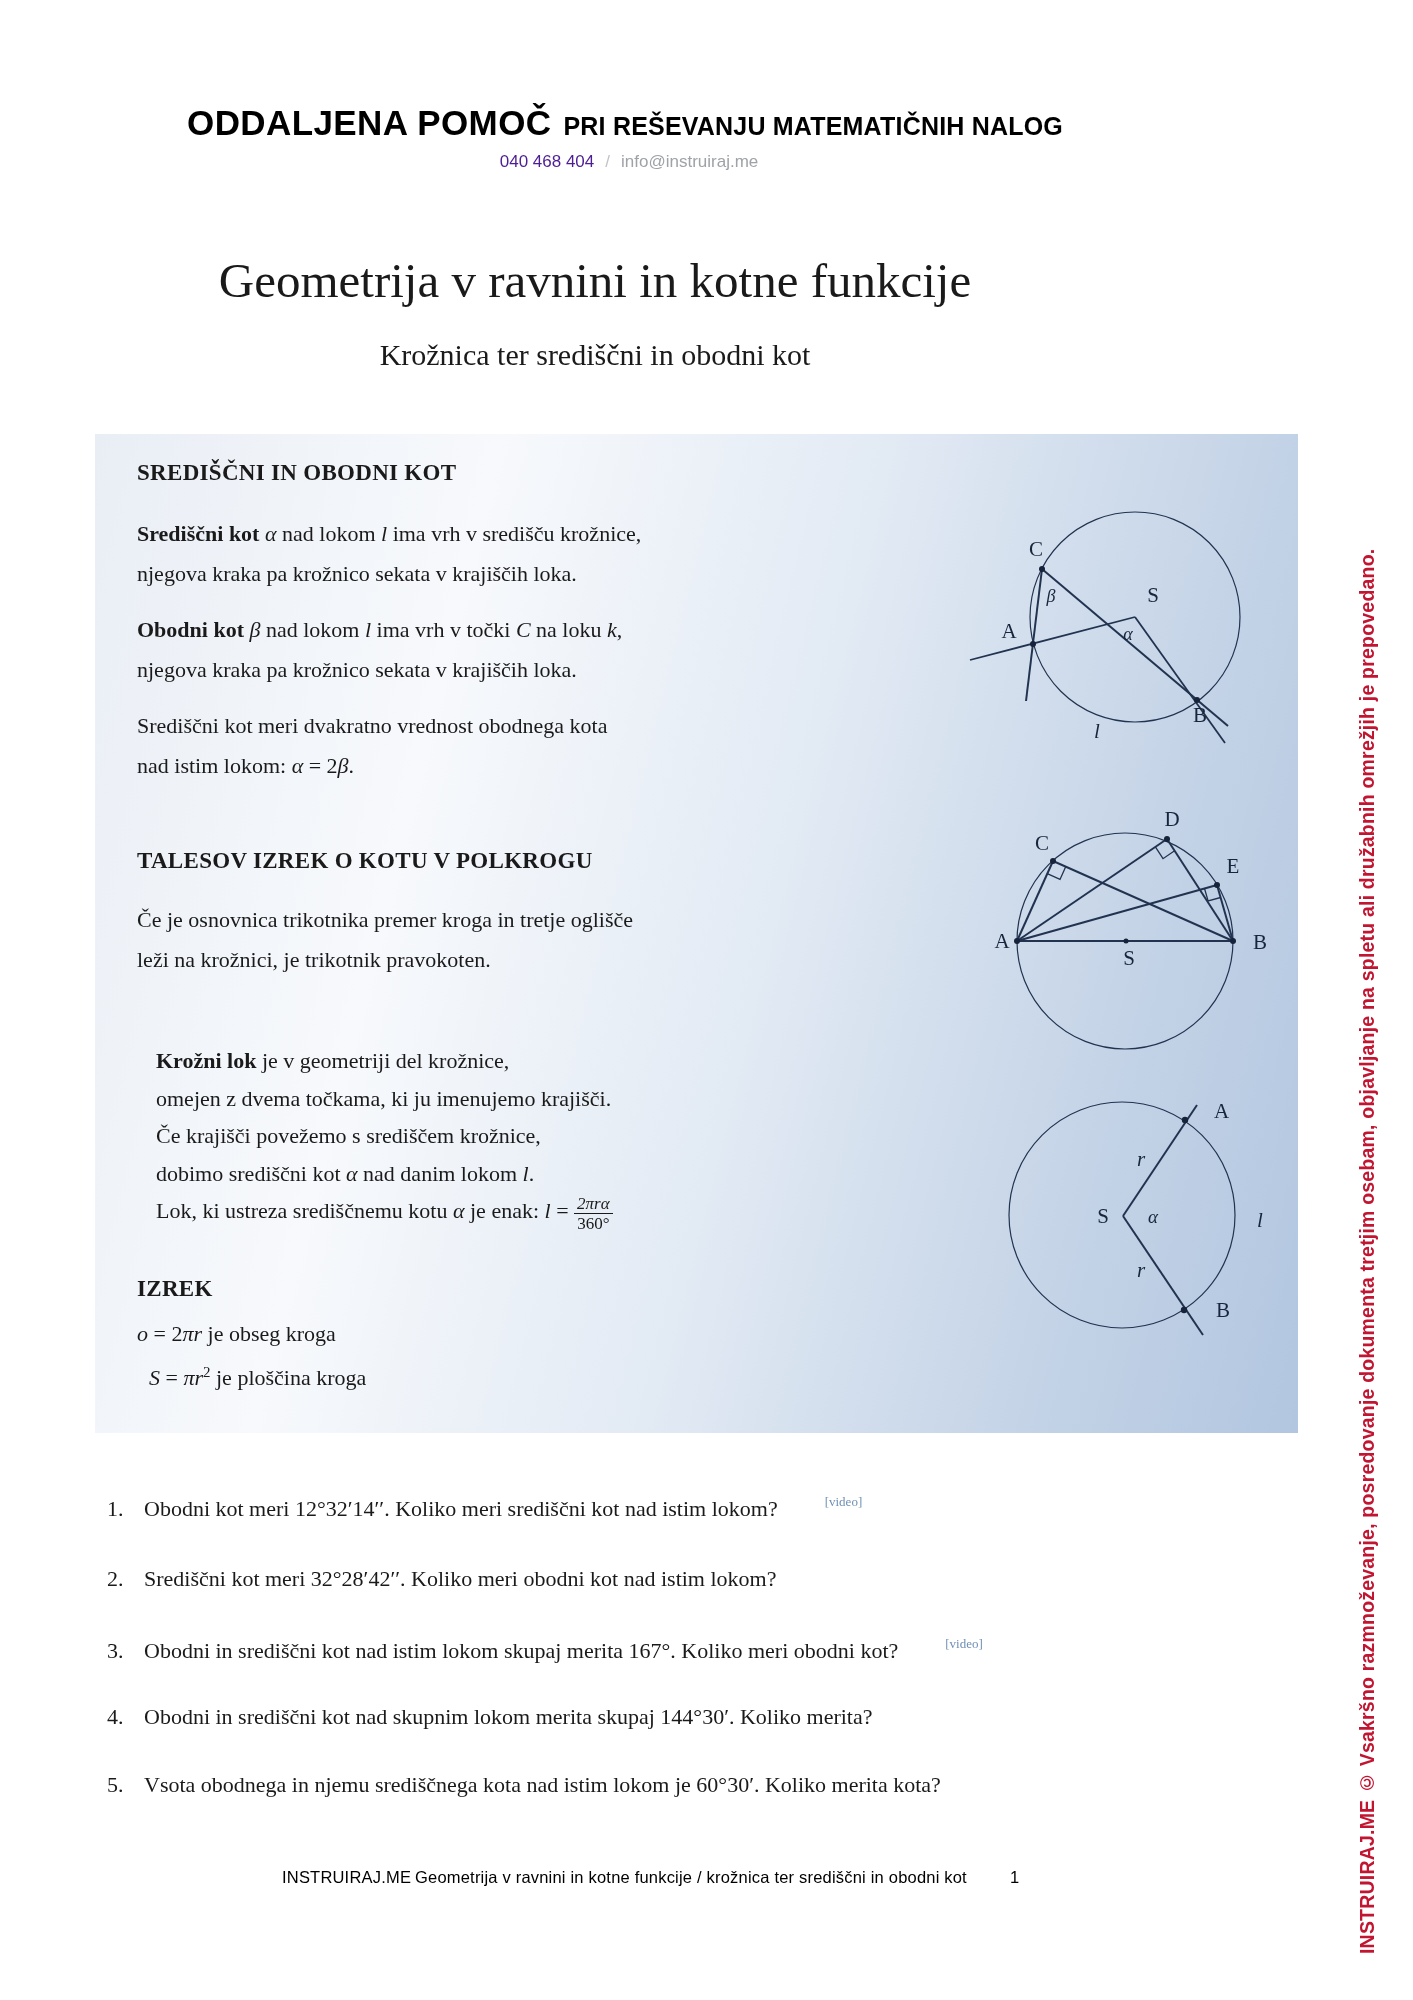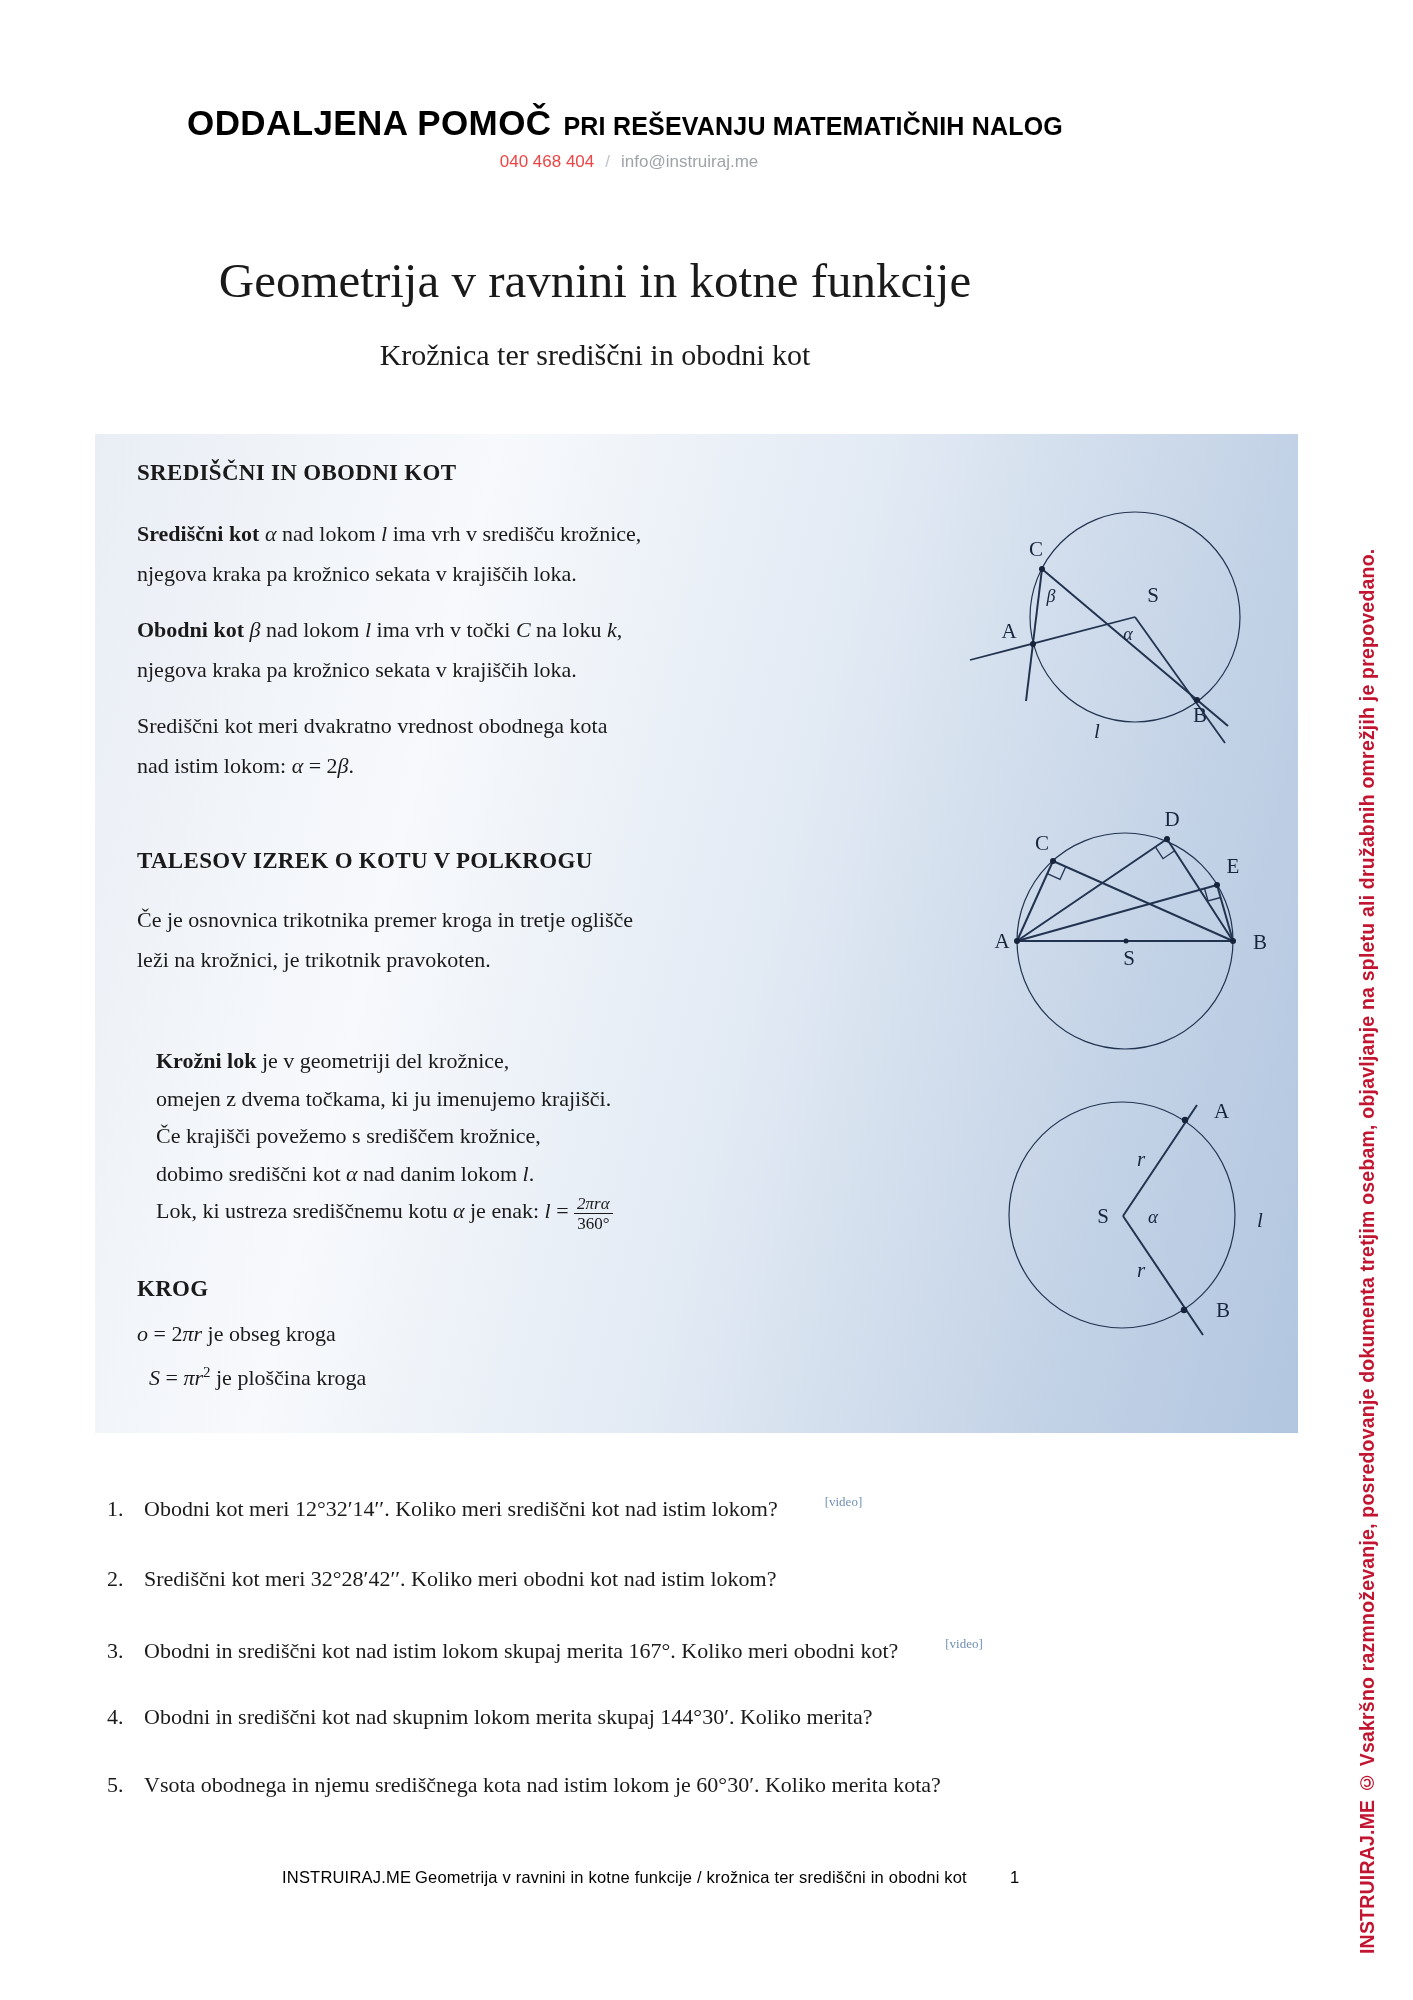--- a/index.html
+++ b/index.html
@@ -8,21 +8,21 @@
     background:#ffffff; overflow:hidden;
     font-family:"Liberation Serif", serif; color:#1a1a1a;
   }
   
   .hdr { position:absolute; top:103px; left:0; width:1250px; text-align:center;
          font-family:"Liberation Sans", sans-serif; }
   .brand { color:#000000; font-size:35px; font-weight:700; letter-spacing:0.4px; }
   .tagline { color:#000000; font-size:25px; font-weight:700; letter-spacing:0.2px; margin-left:12px; }
   .contact { position:absolute; top:152px; left:0; width:1250px; text-align:center;
              font-family:"Liberation Sans", sans-serif; font-size:17px; color:#9fa3a7; }
-  .phone { color:#ef4444;margin-left:8px; }
+  .phone { color:#4c1d95;margin-left:8px; }
   .sep { margin:0 11px; color:#c0c3c6; }
   
   .title { position:absolute; top:252px; left:0; width:1190px; text-align:center;
            font-size:49px; font-weight:400; white-space:nowrap; }
   .subtitle { position:absolute; top:338px; left:0; width:1190px; text-align:center;
               font-size:30px; }
   
   .box { position:absolute; left:95px; top:434px; width:1203px; height:999px;
          background:linear-gradient(104deg,#e9eef5 0%, #f7f9fc 28%, #e2eaf4 55%, #c5d4e7 80%, #b2c6e0 100%); }
   .bh { position:absolute; left:42px; margin:0; font-size:23px; font-weight:700;
@@ -74,21 +74,21 @@
     <h3 class="bh" style="top:26px;">SREDIŠČNI IN OBODNI KOT</h3>
     <p class="bp" style="top:80px;"><span class="rt-b">Središčni kot</span><span class="rt-n"> </span><span class="rt-i">α</span><span class="rt-n"> nad lokom </span><span class="rt-i">l</span><span class="rt-n"> ima vrh v središču krožnice,</span><br><span class="rt-n">njegova kraka pa krožnico sekata v krajiščih loka.</span></p>
     <p class="bp" style="top:176px;"><span class="rt-b">Obodni kot</span><span class="rt-n"> </span><span class="rt-i">β</span><span class="rt-n"> nad lokom </span><span class="rt-i">l</span><span class="rt-n"> ima vrh v točki </span><span class="rt-i">C</span><span class="rt-n"> na loku </span><span class="rt-i">k</span><span class="rt-n">,</span><br><span class="rt-n">njegova kraka pa krožnico sekata v krajiščih loka.</span></p>
     <p class="bp" style="top:272px;"><span class="rt-n">Središčni kot meri dvakratno vrednost obodnega kota</span><br><span class="rt-n">nad istim lokom: </span><span class="rt-i">α</span><span class="rt-n"> = 2</span><span class="rt-i">β</span><span class="rt-n">.</span></p>
 
     <h3 class="bh" style="top:414px;">TALESOV IZREK O KOTU V POLKROGU</h3>
     <p class="bp" style="top:466px;"><span class="rt-n">Če je osnovnica trikotnika premer kroga in tretje oglišče</span><br><span class="rt-n">leži na krožnici, je trikotnik pravokoten.</span></p>
 
     <p class="bp tight" style="top:608px;"><span class="rt-b">Krožni lok</span><span class="rt-n"> je v geometriji del krožnice,</span><br><span class="rt-n">omejen z dvema točkama, ki ju imenujemo krajišči.</span><br><span class="rt-n">Če krajišči povežemo s središčem krožnice,</span><br><span class="rt-n">dobimo središčni kot </span><span class="rt-i">α</span><span class="rt-n"> nad danim lokom </span><span class="rt-i">l</span><span class="rt-n">.</span><br><span class="rt-n">Lok, ki ustreza središčnemu kotu </span><span class="rt-i">α</span><span class="rt-n"> je enak: </span><span class="rt-i">l</span><span class="rt-n"> = </span><span class="frac"><span class="fn">2πrα</span><span class="fd">360°</span></span></p>
 
-    <h3 class="bh" style="top:842px;">KROG</h3>
+    <h3 class="bh" style="top:842px;">IZREK</h3>
     <p class="bp" style="top:880px; line-height:40px;"><span class="rt-i">o</span><span class="rt-n"> = 2</span><span class="rt-i">πr</span><span class="rt-n"> je obseg kroga</span></p>
     <p class="bp" style="top:918px; line-height:40px;margin-left:12px;"><span class="rt-i">S</span><span class="rt-n"> = </span><span class="rt-i">πr</span><span class="rt-sup">2</span><span class="rt-n"> je ploščina kroga</span></p>
 
     <svg class="dsvg" style="left:855px; top:36px;" width="330" height="290" viewBox="0 0 330 290">
       <circle class="dline" cx="185" cy="147" r="105" stroke-width="1.2"></circle>
       <line class="dline" x1="92" y1="99" x2="76" y2="231" stroke-width="2"></line>
       <line class="dline" x1="92" y1="99" x2="278" y2="256" stroke-width="2"></line>
       <line class="dline" x1="20" y1="190" x2="185" y2="147" stroke-width="1.8"></line>
       <line class="dline" x1="185" y1="147" x2="275" y2="273" stroke-width="1.8"></line>
       <circle cx="92" cy="99" r="3" fill="#16233a"></circle>

